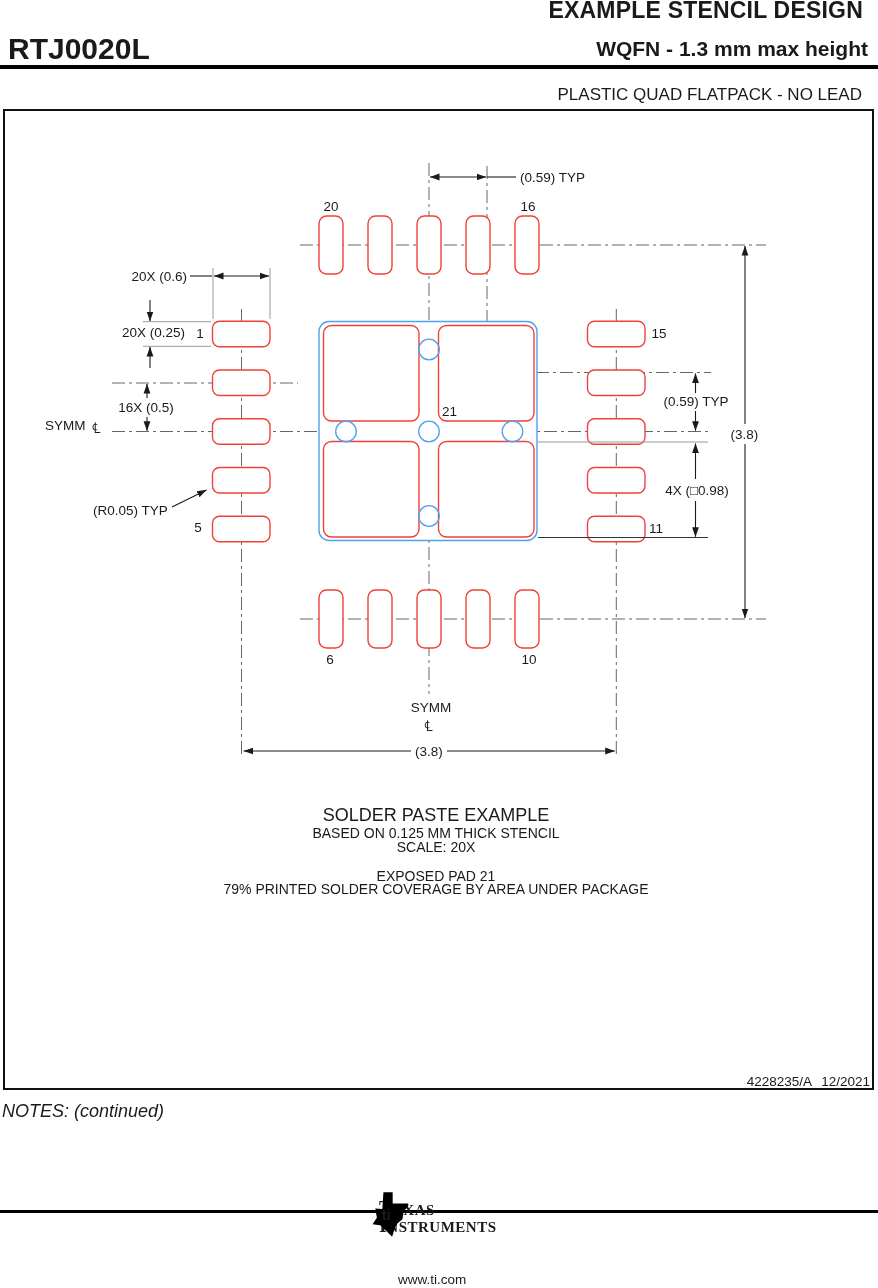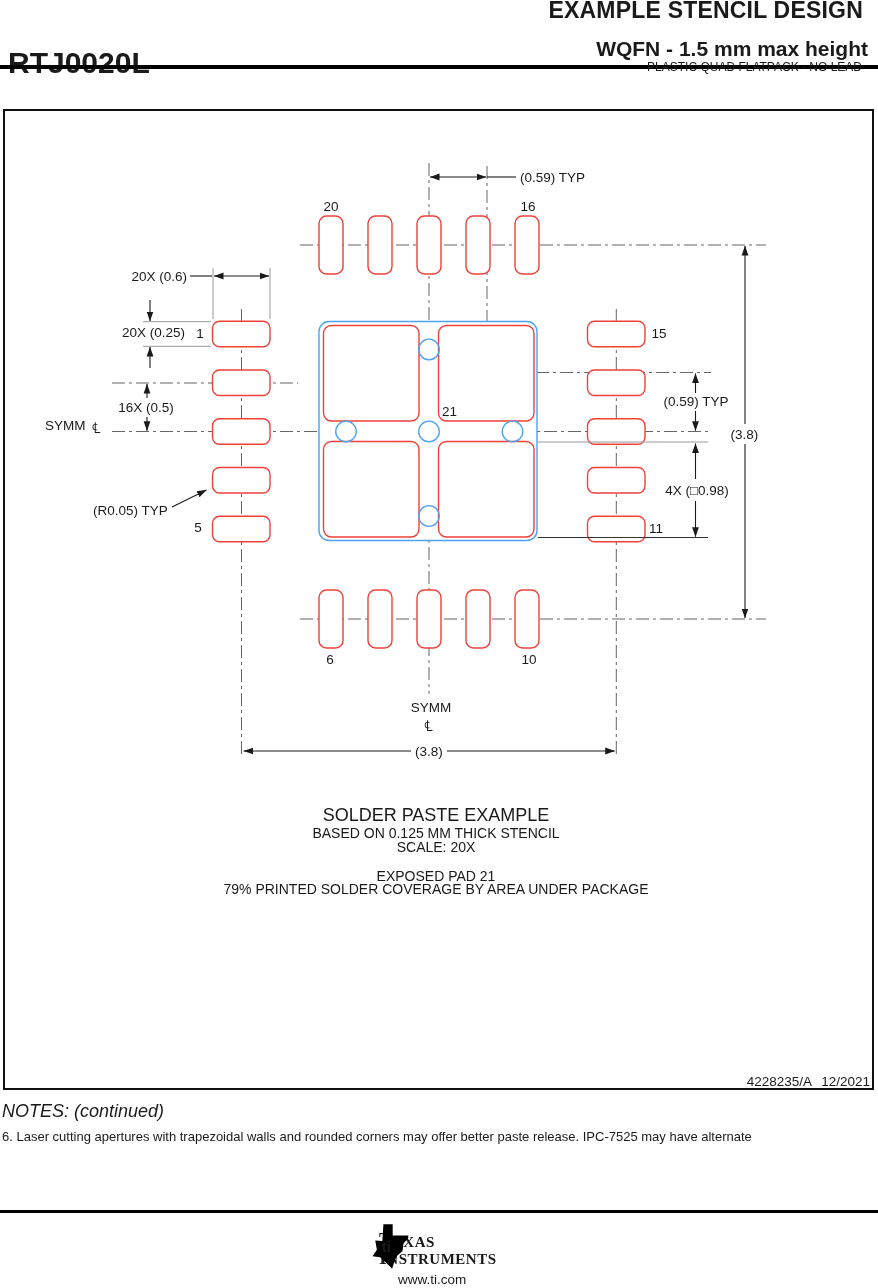--- a/index.html
+++ b/index.html
@@ -1,28 +1,28 @@
 <!DOCTYPE html>
 <html style="--red: #f04038; --blue: #4da2f0; --cl: #666666;"><head>
 <meta charset="utf-8">
 <style>
   html,body{margin:0;padding:0;background:#fff;}
   body{width:878px;height:1288px;position:relative;font-family:"Liberation Sans",sans-serif;color:#1a1a1a;overflow:hidden;}
   .abs{position:absolute;}
   .hdr-title{top:-3px;right:15px;font-size:23px;font-weight:bold;letter-spacing:.2px;}
-  .hdr-part{top:32px;left:8px;font-size:30px;font-weight:bold;margin-top:14px;}
+  .hdr-part{top:32px;left:8px;font-size:30px;font-weight:bold;}
   .hdr-sub{top:37px;right:10px;font-size:21px;font-weight:bold;}
   .hdr-rule{top:65px;left:0;width:878px;height:4px;background:#000;}
-  .hdr-pkg{top:60px;right:16px;font-size:12px;}
+  .hdr-pkg{top:85px;right:16px;font-size:17px;}
   .border-box{left:3px;top:109px;width:867px;height:977px;border:2px solid #111;}
   .notes-hd{left:2px;top:1101px;font-size:18px;font-style:italic;}
   .note{left:2px;top:1126px;font-size:13px;line-height:22px;}
   .note .cont{display:block;padding-left:12px;}
   .ft-rule{top:1210px;left:0;width:878px;height:3px;background:#000;}
-  .ti-logo{top:1224px;left:372px;display:flex;align-items:flex-start;}
+  .ti-logo{top:1192px;left:372px;display:flex;align-items:flex-start;}
   .ti-name{font-family:"Liberation Serif",serif;font-weight:bold;line-height:15px;margin-left:7px;margin-top:9px;letter-spacing:.5px;}
   .ti-name .big{font-size:20px;}
   .ti-name span{font-size:15px;}
   .ti-row2{display:block;}
   .ti-url{top:1272px;left:398px;width:140px;text-align:left;font-size:13.5px;}
   svg{position:absolute;left:0;top:0;}
   svg text{font-family:"Liberation Sans",sans-serif;fill:#1a1a1a;font-size:13.5px;}
   .pad{fill:#fff;stroke:var(--red,#f04038);stroke-width:1.4px;}
   .ep{fill:#fff;stroke:var(--blue,#4da2f0);stroke-width:1.4px;}
   .paste{fill:none;stroke:var(--red,#f04038);stroke-width:1.4px;}
@@ -34,21 +34,21 @@
   .dim{stroke:#1a1a1a;stroke-width:1.1px;fill:none;}
   .cap-title{font-size:18px;}
   .cap{font-size:14px;}
   .clsym{font-size:15px;}
 </style>
 </head>
 <body>
 
 <div class="abs hdr-title">EXAMPLE STENCIL DESIGN</div>
 <div class="abs hdr-part">RTJ0020L</div>
-<div class="abs hdr-sub">WQFN - 1.5 mm max height</div>
+<div class="abs hdr-sub">WQFN - 1.3 mm max height</div>
 <div class="abs hdr-rule"></div>
 <div class="abs hdr-pkg">PLASTIC QUAD FLATPACK - NO LEAD</div>
 
 <div class="abs border-box"></div>
 
 <svg width="878" height="1288" viewBox="0 0 878 1288">
   <defs>
     <marker id="arr" viewBox="0 0 10 10" refX="9.5" refY="5" markerWidth="10" markerHeight="10" orient="auto-start-reverse" markerUnits="userSpaceOnUse">
       <path d="M0,1.6 L9.8,5 L0,8.4 z" fill="#1a1a1a"></path>
     </marker>
@@ -177,21 +177,20 @@
   <text x="436" y="852" text-anchor="middle" class="cap">SCALE: 20X</text>
   <text x="436" y="880.5" text-anchor="middle" class="cap">EXPOSED PAD 21</text>
   <text x="436" y="894" text-anchor="middle" class="cap">79% PRINTED SOLDER COVERAGE BY AREA UNDER PACKAGE</text>
 
   <text x="812" y="1086" text-anchor="end">4228235/A</text>
   <text x="870" y="1086" text-anchor="end">12/2021</text>
 </svg>
 
 <div class="abs notes-hd">NOTES: (continued)</div>
 <div class="abs note">
-  <span>6. Laser cutting apertures with trapezoidal walls and rounded corners may offer better paste release. IPC-7525 may have alternate</span>
 </div>
 
 <div class="abs ft-rule"></div>
 <div class="abs ti-logo">
   <svg width="37" height="46" viewBox="0 0 34 42">
     <path d="M10.5,0 L19,0 L19,10.5 L33.5,10.5 L32.5,14 L29,17.5 L28,25 L23.5,28.5 L21,33 L18.5,41 L13,35.5 L7.5,30.5 L0.5,29.5 L4.5,23.5 L3,15 L9.5,15.5 Z" fill="#000"></path>
     <text x="9" y="26" fill="#fff" font-family="Liberation Serif,serif" font-weight="bold" font-size="17">ti</text>
   </svg>
   <div class="ti-name">
     <span class="big">T</span><span>EXAS</span>

